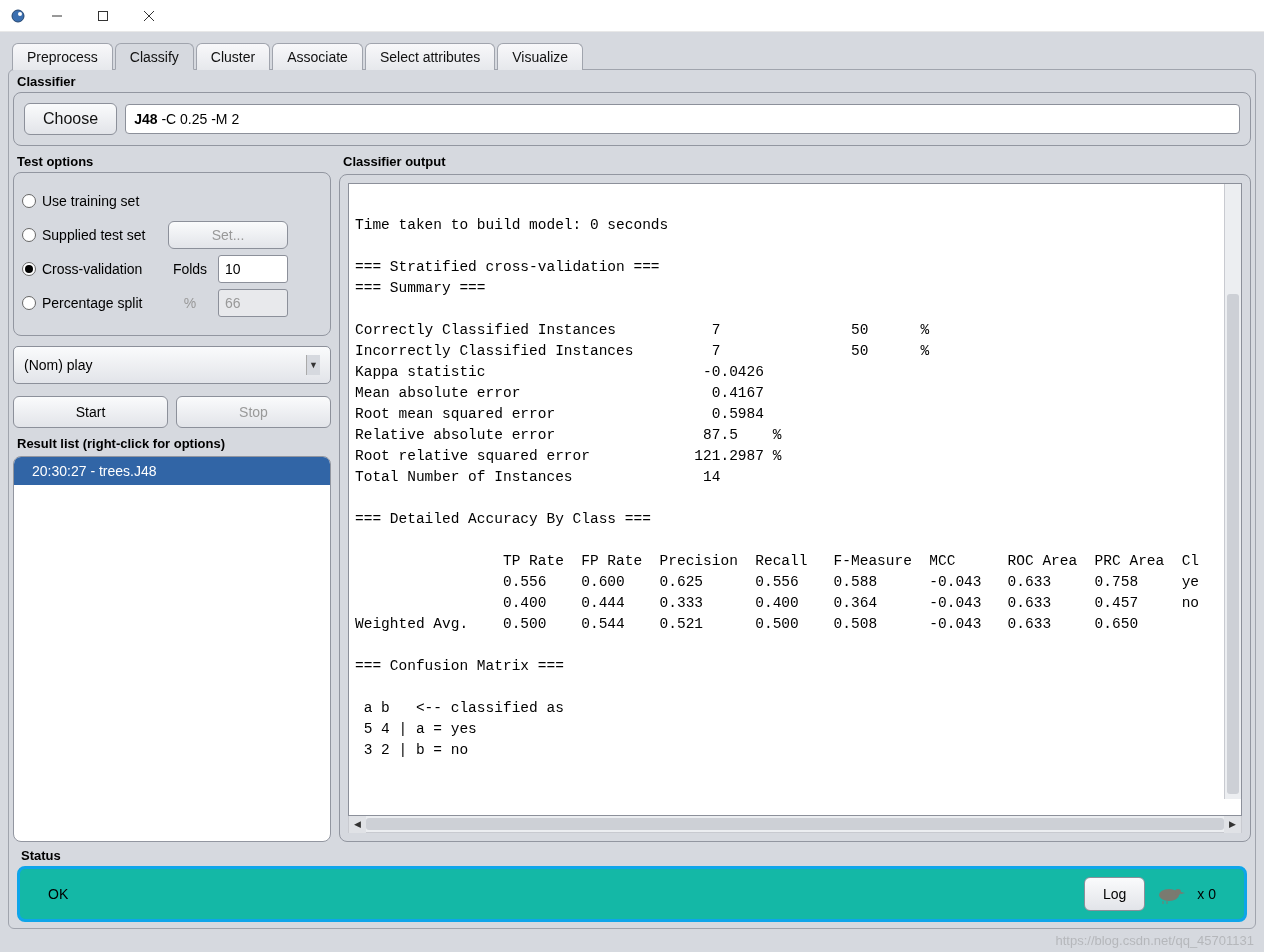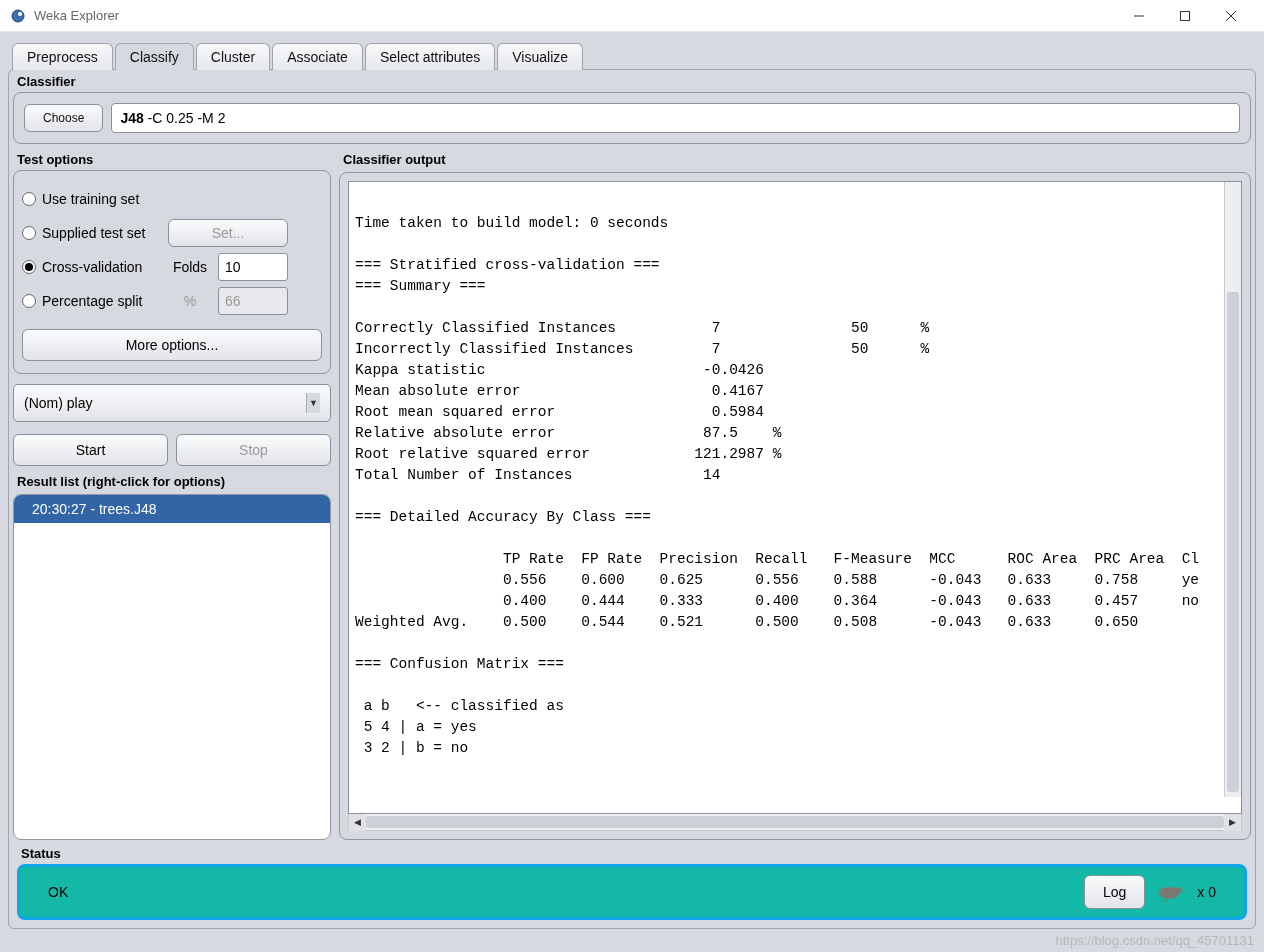--- a/index.html
+++ b/index.html
@@ -9,21 +9,21 @@
 .titlebar-text { color: #666; font-size: 13px; flex: 1; }
 .win-controls { display: flex; gap: 0; }
 .win-btn { width: 46px; height: 32px; display: flex; align-items: center; justify-content: center; color: #333; cursor: pointer; }
 .content-root { background: #d6d9df; padding: 2px 4px 4px 4px; height: 920px; }
 .tabs { display: flex; gap: 2px; margin: 8px 0 0 8px; }
 .tab { background: linear-gradient(#f8f8fa, #e6e8ec); border: 1px solid #a0a4ad; border-bottom: none; border-radius: 6px 6px 0 0; padding: 5px 14px 4px 14px; font-size: 14px; cursor: pointer; color: #111; position: relative; top: 1px; }
 .tab.active { background: #d6d9df; border-bottom: 1px solid #d6d9df; z-index: 2; }
 .panel-area { border: 1px solid #a0a4ad; border-radius: 6px; background: #d6d9df; margin: 0 4px; padding: 2px 4px 4px 4px; }
 .section-label { font-weight: bold; font-size: 13px; margin: 2px 0 3px 4px; color: #000; }
 .classifier-box { border: 1px solid #9296a0; border-radius: 8px; background: #d6d9df; padding: 10px; margin: 2px 0 6px 0; display: flex; align-items: center; gap: 8px; }
-.btn { background: linear-gradient(#fafbfc, #e2e4e9); border: 1px solid #8c909a; border-radius: 6px; padding: 6px 18px; font-size: 12px; cursor: pointer; color: #111; }
+.btn { background: linear-gradient(#fafbfc, #e2e4e9); border: 1px solid #8c909a; border-radius: 6px; padding: 6px 18px; font-size: 16px; cursor: pointer; color: #111; }
 .btn:disabled { color: #999; background: linear-gradient(#f2f3f5, #e0e1e5); cursor: default; }
 .classifier-text { background: #fff; border: 1px solid #8c909a; border-radius: 4px; padding: 6px 8px; flex: 1; font-size: 14px; }
 .mid-row { display: flex; gap: 8px; margin-top: 4px; height: 690px; }
 .left-col { width: 318px; display: flex; flex-direction: column; gap: 6px; }
 .right-col { flex: 1; display: flex; flex-direction: column; }
 .testopts-box { border: 1px solid #9296a0; border-radius: 8px; background: #d6d9df; padding: 8px 8px 12px 8px; margin-top: 2px; }
 .radio-row { display: flex; align-items: center; gap: 6px; margin: 6px 0; height: 28px; }
 .radio { width: 14px; height: 14px; border: 1px solid #666; border-radius: 50%; display: inline-flex; align-items: center; justify-content: center; background: #fff; }
 .radio.sel::after { content: ''; width: 8px; height: 8px; background: #000; border-radius: 50%; }
 .radio-label { font-size: 14px; color: #000; flex: 0 0 120px; }
@@ -60,21 +60,20 @@
 </head>
 <body>
 
 <div class="titlebar">
   <span class="titlebar-icon">
     <svg width="14" height="14" viewBox="0 0 14 14">
         <circle cx="7" cy="7" r="6" fill="#3a6fb0" stroke="#24456f" stroke-width="1"></circle>
         <circle cx="9" cy="5" r="2" fill="#fff"></circle>
       </svg>
   </span>
-  <span class="titlebar-text">Weka Explorer</span>
   <div class="win-controls">
     <div class="win-btn">
         <svg width="10" height="10">
           <line x1="0" y1="5" x2="10" y2="5" stroke="#333" stroke-width="1"></line>
         </svg>
       </div>
     <div class="win-btn">
         <svg width="10" height="10">
           <rect x="0.5" y="0.5" width="9" height="9" fill="none" stroke="#333" stroke-width="1"></rect>
         </svg>
@@ -124,21 +123,20 @@
               <span class="radio-label">Cross-validation</span>
               <span class="opt-label">Folds</span>
               <input class="opt-input" value="10" style="">
             </div>
             <div class="radio-row">
               <span class="radio"></span>
               <span class="radio-label">Percentage split</span>
               <span class="opt-label disabled">%</span>
               <input class="opt-input disabled" disabled="" value="66" style="">
             </div>
-            <button class="wide-btn">More options...</button>
           </div>
         </div>
 
         <div class="combo">
           <span>(Nom) play</span>
           <span class="combo-arrow">▼</span>
         </div>
 
         <div class="run-buttons">
           <button class="run-btn">Start</button>

